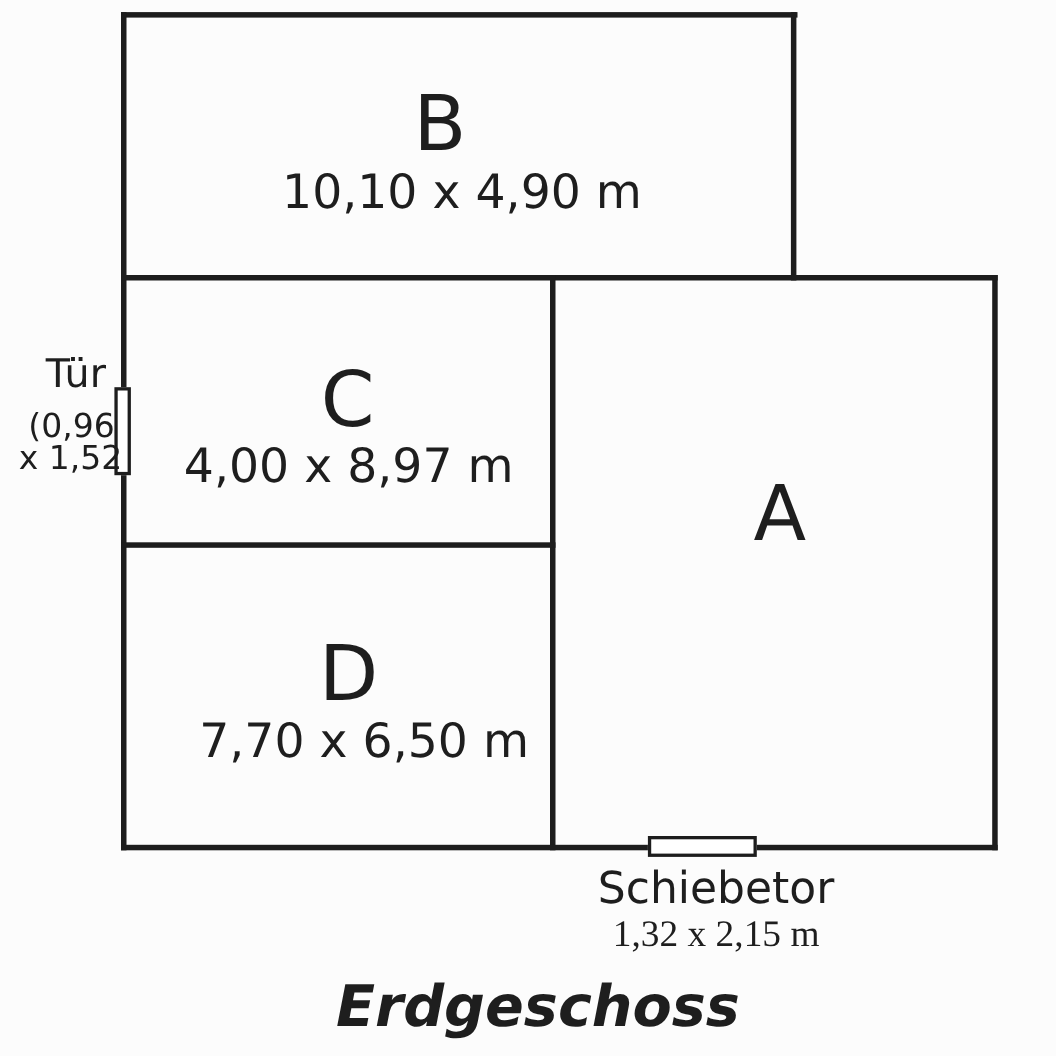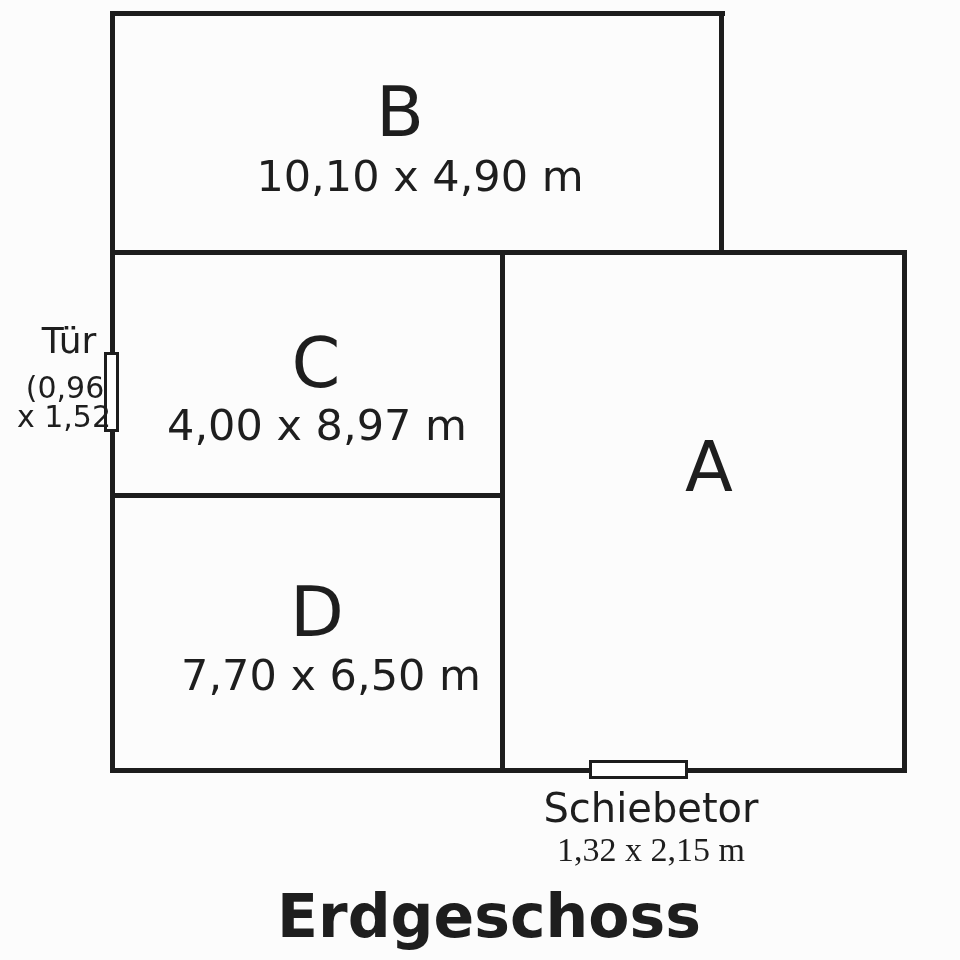--- a/index.html
+++ b/index.html
@@ -45,22 +45,23 @@
     font-size: 30px;
   }
   .gate-label {
     font-size: 40px;
   }
   .gate-dims {
     font-size: 34px;
     font-family: Liberation Serif, serif;
   }
   .plan-title {
-    font-size: 60px;
+    font-size: 52px;
     font-weight: 700;
+    font-style: italic;
   }
   .door-symbol-v {
     position: absolute;
     left: 104px;
     top: 352px;
     width: 9px;
     height: 74px;
     background: #ffffff;
     border: 3px solid var(--wall, #1d1d1d);
   }

